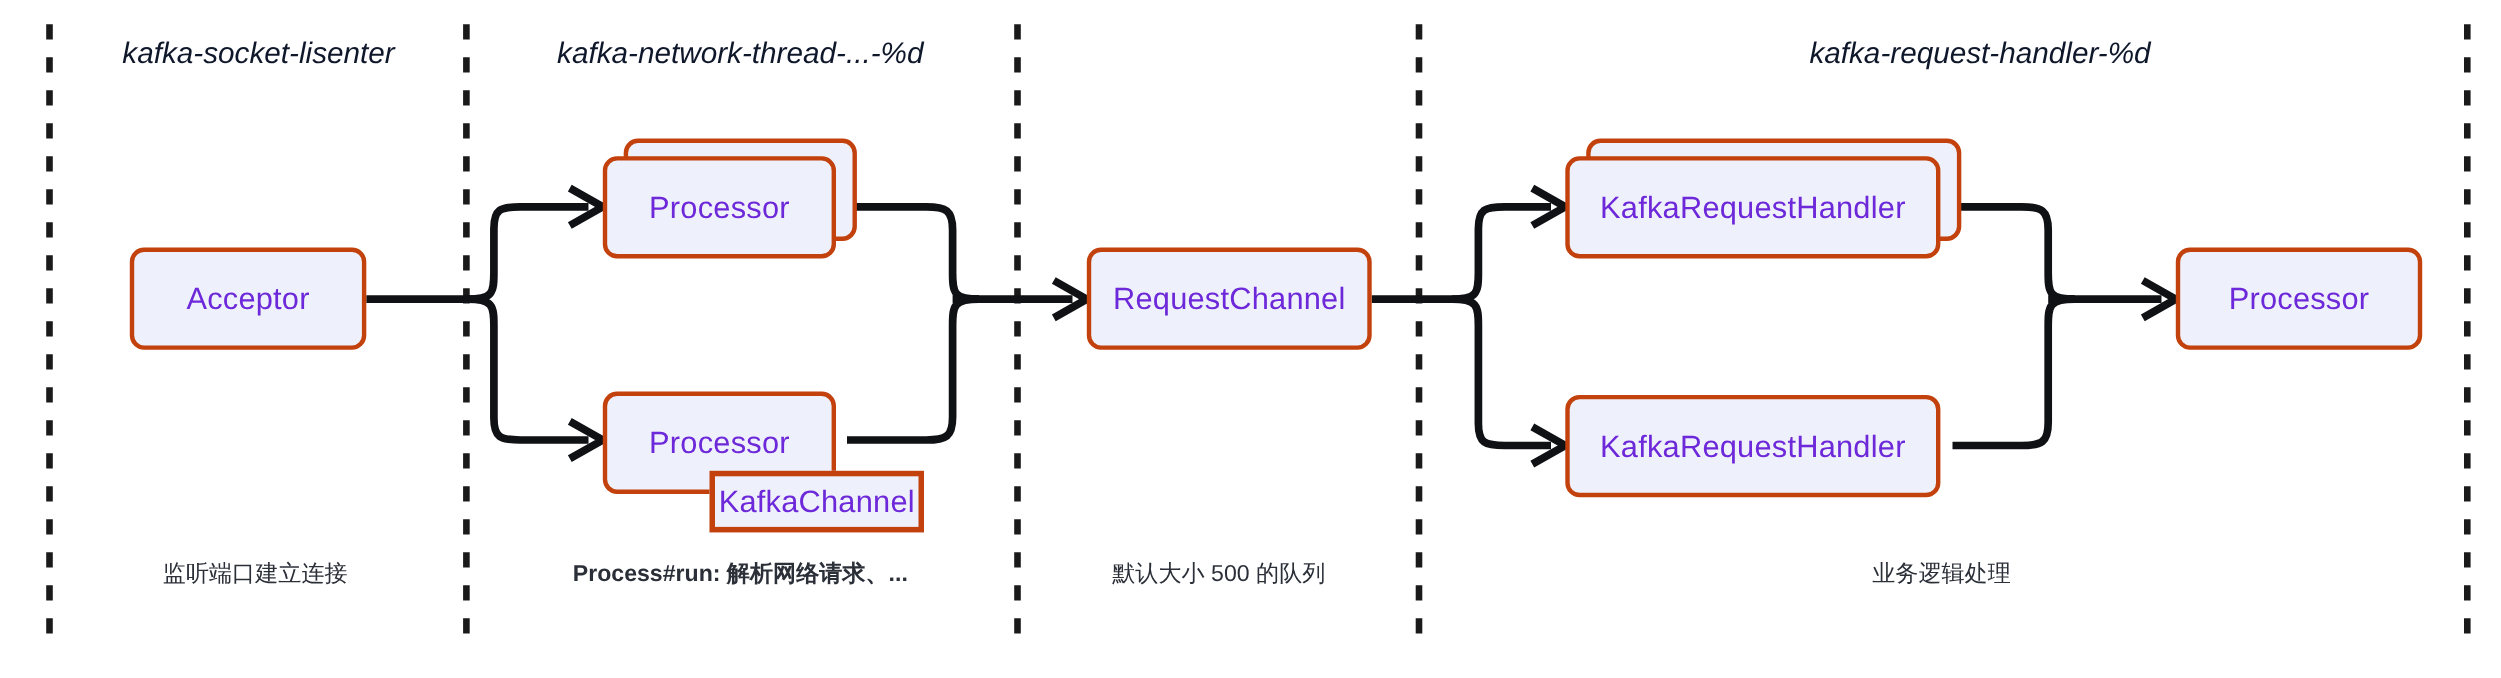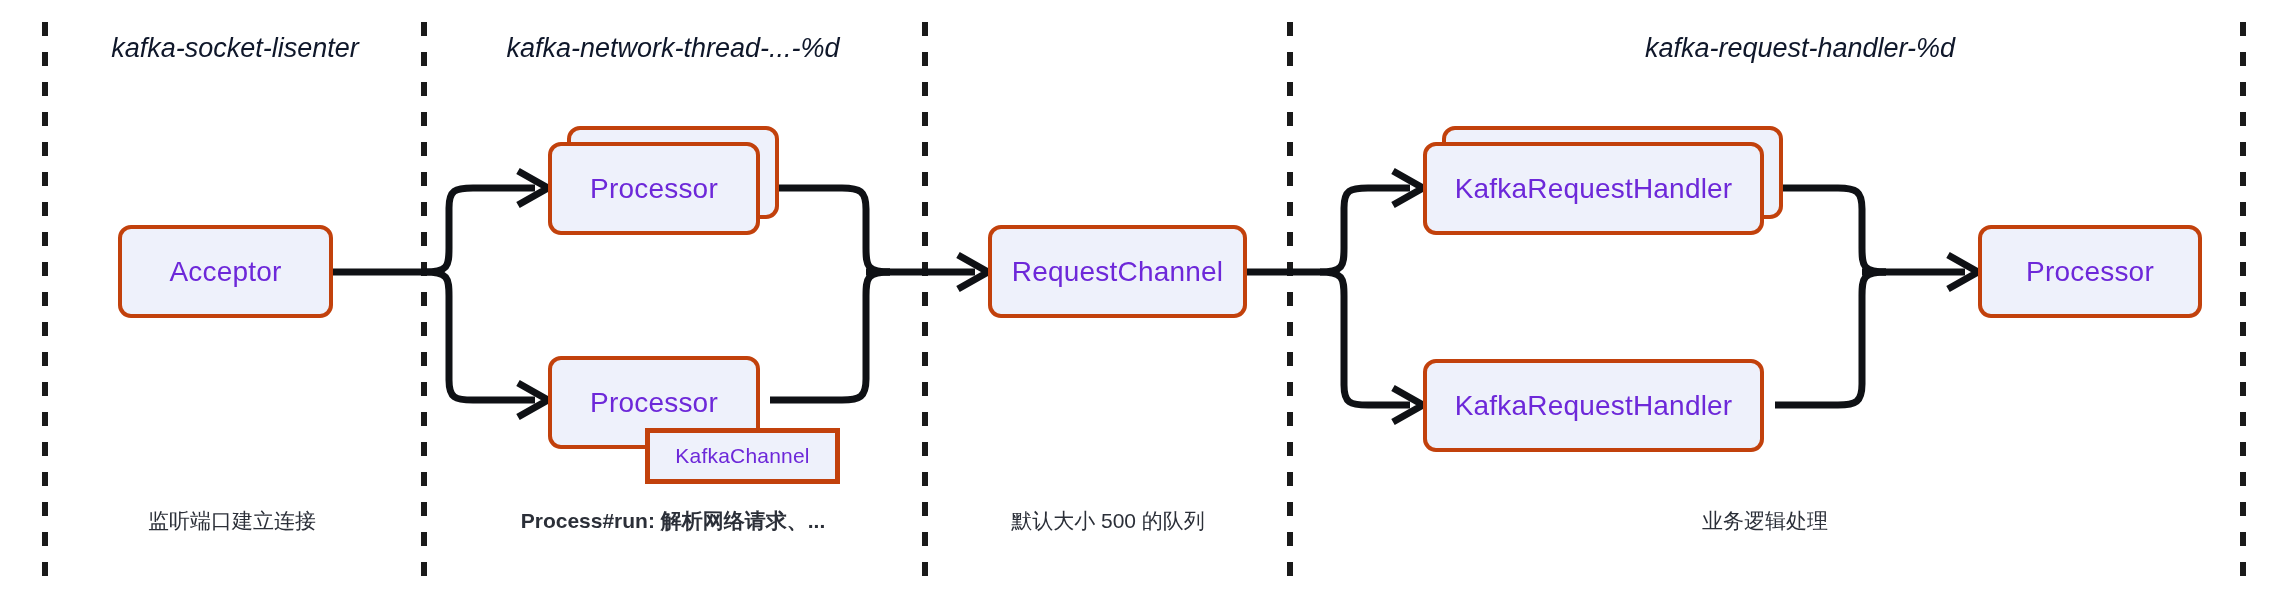--- a/index.html
+++ b/index.html
@@ -179,21 +179,21 @@
 
   <div class="node stack-shadow" style="left:567px; top:126px; width:212px; height:93px;"></div>
   <div class="node" style="left:548px; top:142px; width:212px; height:93px; z-index:2;">
     <span class="node-label">Processor</span>
   </div>
 
   <div class="node" style="left:548px; top:356px; width:212px; height:93px; z-index:2;">
     <span class="node-label">Processor</span>
   </div>
 
-  <div class="node square" style="left:645px; top:428px; width:195px; height:56px; font-size:21px; z-index:3;">
+  <div class="node square" style="left:645px; top:428px; width:195px; height:56px; font-size:28px; z-index:3;">
     <span class="node-label">KafkaChannel</span>
   </div>
 
   <div class="node" style="left:988px; top:225px; width:259px; height:93px;">
     <span class="node-label">RequestChannel</span>
   </div>
 
   <div class="node stack-shadow" style="left:1442px; top:126px; width:341px; height:93px;"></div>
   <div class="node" style="left:1423px; top:142px; width:341px; height:93px; z-index:2;">
     <span class="node-label">KafkaRequestHandler</span>

